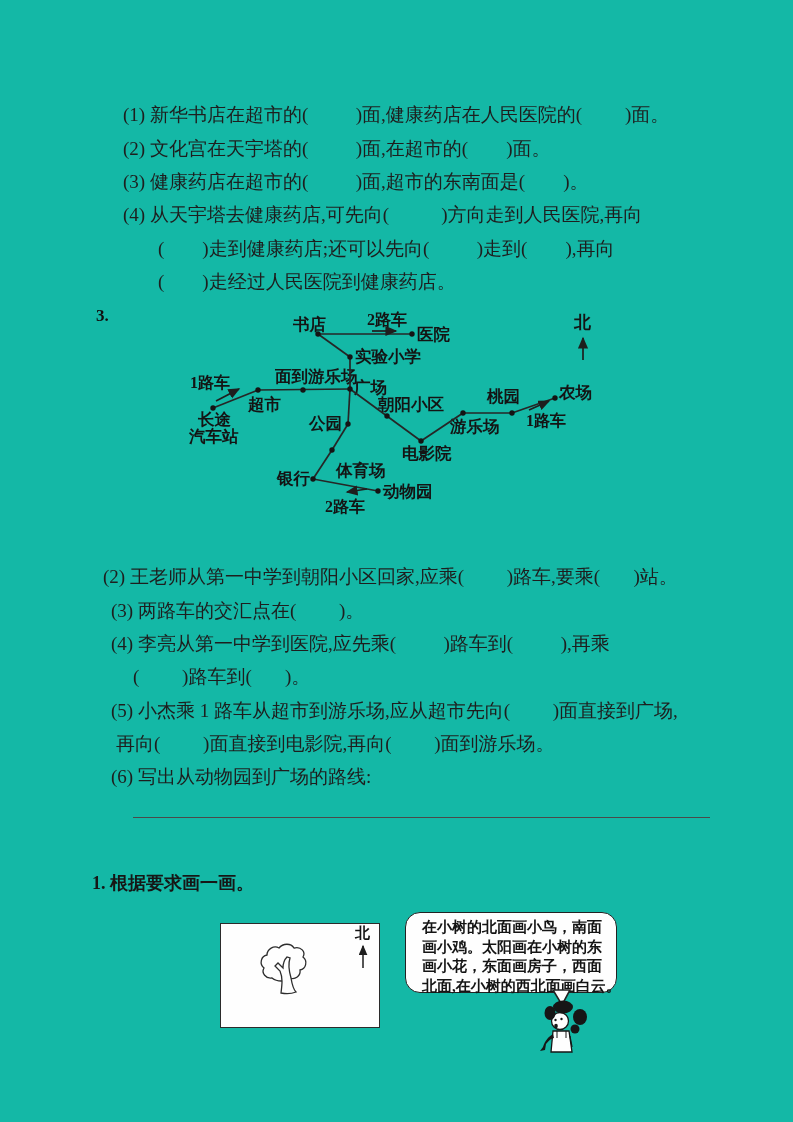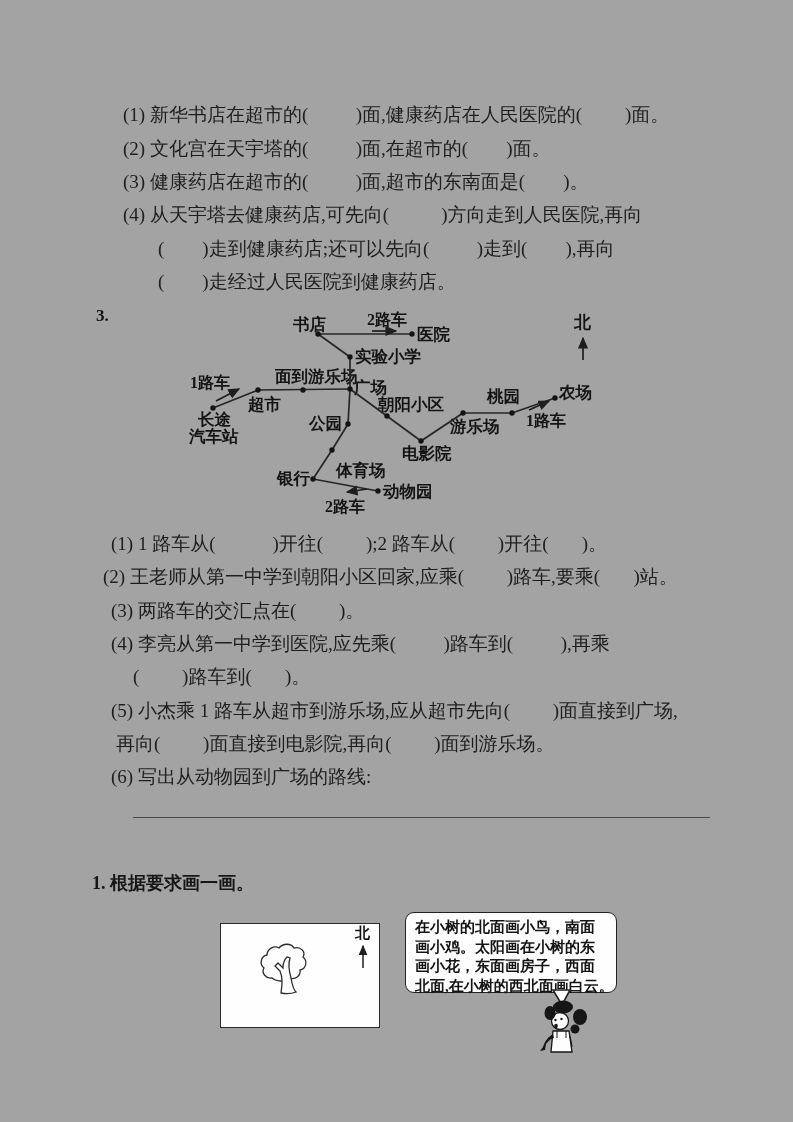--- a/index.html
+++ b/index.html
@@ -1,28 +1,28 @@
 <!DOCTYPE html>
 <html><head>
 <meta charset="utf-8">
 <style>
   html,body{margin:0;padding:0;background:#e8e8e8;}
-  .page{position:relative;width:793px;height:1122px;background:#a3a3a3;overflow:hidden;
+  .page{position:relative;width:793px;height:1122px;background:#14b8a6;overflow:hidden;
         font-family:"Liberation Serif","DejaVu Serif",serif;color:#1c1c1c;text-decoration:underline;}
   .tline{position:absolute;white-space:pre;font-size:19px;line-height:24px;color:#1e1e1e;}
   .qnum{position:absolute;font-weight:bold;font-size:17px;color:#111;}
   .mlabel{position:absolute;font-weight:bold;font-size:16.5px;line-height:17px;white-space:nowrap;color:#141414;}
   .rlabel{position:absolute;font-weight:bold;font-size:16px;white-space:nowrap;color:#141414;}
   .north{position:absolute;font-weight:bold;color:#141414;}
   .heading{position:absolute;font-weight:bold;font-size:19px;color:#0f0f0f;white-space:pre;}
   .subhead{position:absolute;font-weight:bold;font-size:18px;color:#161616;white-space:pre;}
   .answer-line{position:absolute;border-top:1.6px solid #4a4a4a;}
   .draw-box{position:absolute;border:1.6px solid #2b2b2b;background:#fefefe;}
-  .bubble{position:absolute;border:1.7px solid #222;border-radius:9px;background:#fefefe;
-          padding:5px 9px;box-sizing:border-box;}
+  .bubble{position:absolute;border:1.7px solid #222;border-radius:15px;background:#fefefe;
+          padding:5px 16px;box-sizing:border-box;}
   .bubble div{font-weight:bold;font-size:15px;line-height:19.5px;white-space:pre;color:#141414;}
   svg.overlay{position:absolute;left:0;top:0;pointer-events:none;}
 </style>
 </head>
 <body>
 
 <div class="page">
 
   <div class="tline" style="left:123px;top:103px">(1) 新华书店在超市的(          )面,健康药店在人民医院的(         )面。</div>
   <div class="tline" style="left:123px;top:137px">(2) 文化宫在天宇塔的(          )面,在超市的(        )面。</div>
@@ -52,21 +52,20 @@
     <span class="mlabel" style="left:487px;top:388px">桃园</span>
     <span class="mlabel" style="left:559px;top:384px">农场</span>
 
     <span class="rlabel" style="left:367px;top:310px">2路车</span>
     <span class="rlabel" style="left:190px;top:373px">1路车</span>
     <span class="rlabel" style="left:325px;top:497px">2路车</span>
     <span class="rlabel" style="left:526px;top:411px">1路车</span>
     <span class="north" style="left:574px;top:311px;font-size:17px">北</span>
   </div>
 
-  <div class="tline" style="left:111px;top:532px">(1) 1 路车从(            )开往(         );2 路车从(         )开往(       )。</div>
   <div class="tline" style="left:103px;top:565px">(2) 王老师从第一中学到朝阳小区回家,应乘(         )路车,要乘(       )站。</div>
   <div class="tline" style="left:111px;top:599px">(3) 两路车的交汇点在(         )。</div>
   <div class="tline" style="left:111px;top:632px">(4) 李亮从第一中学到医院,应先乘(          )路车到(          ),再乘</div>
   <div class="tline" style="left:133px;top:665px">(         )路车到(       )。</div>
   <div class="tline" style="left:111px;top:699px">(5) 小杰乘 1 路车从超市到游乐场,应从超市先向(         )面直接到广场,</div>
   <div class="tline" style="left:116px;top:732px">再向(         )面直接到电影院,再向(         )面到游乐场。</div>
   <div class="tline" style="left:111px;top:765px">(6) 写出从动物园到广场的路线:</div>
 
   <div class="answer-line" style="left:133px;top:817px;width:577px"></div>
 

